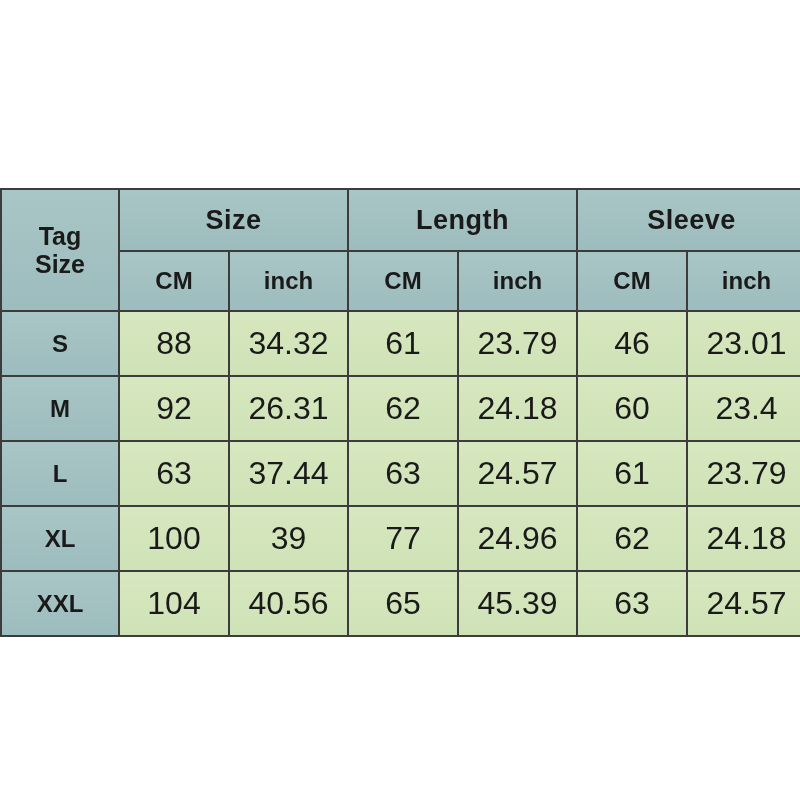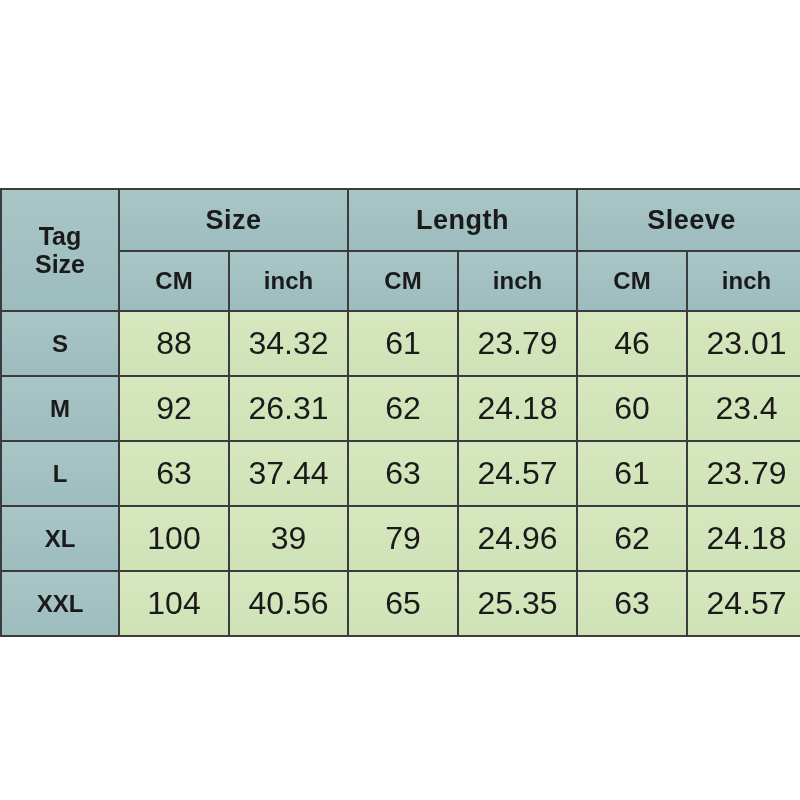--- a/index.html
+++ b/index.html
@@ -130,30 +130,30 @@
           <td class="val">37.44</td>
           <td class="val">63</td>
           <td class="val">24.57</td>
           <td class="val">61</td>
           <td class="val">23.79</td>
         </tr>
         <tr>
           <td class="size-label">XL</td>
           <td class="val">100</td>
           <td class="val">39</td>
-          <td class="val">79</td>
+          <td class="val">77</td>
           <td class="val">24.96</td>
           <td class="val">62</td>
           <td class="val">24.18</td>
         </tr>
         <tr>
           <td class="size-label">XXL</td>
           <td class="val">104</td>
           <td class="val">40.56</td>
           <td class="val">65</td>
-          <td class="val">25.35</td>
+          <td class="val">45.39</td>
           <td class="val">63</td>
           <td class="val">24.57</td>
         </tr>
       </tbody>
     </table>
   </div>
 </div>
 
 </body></html>

